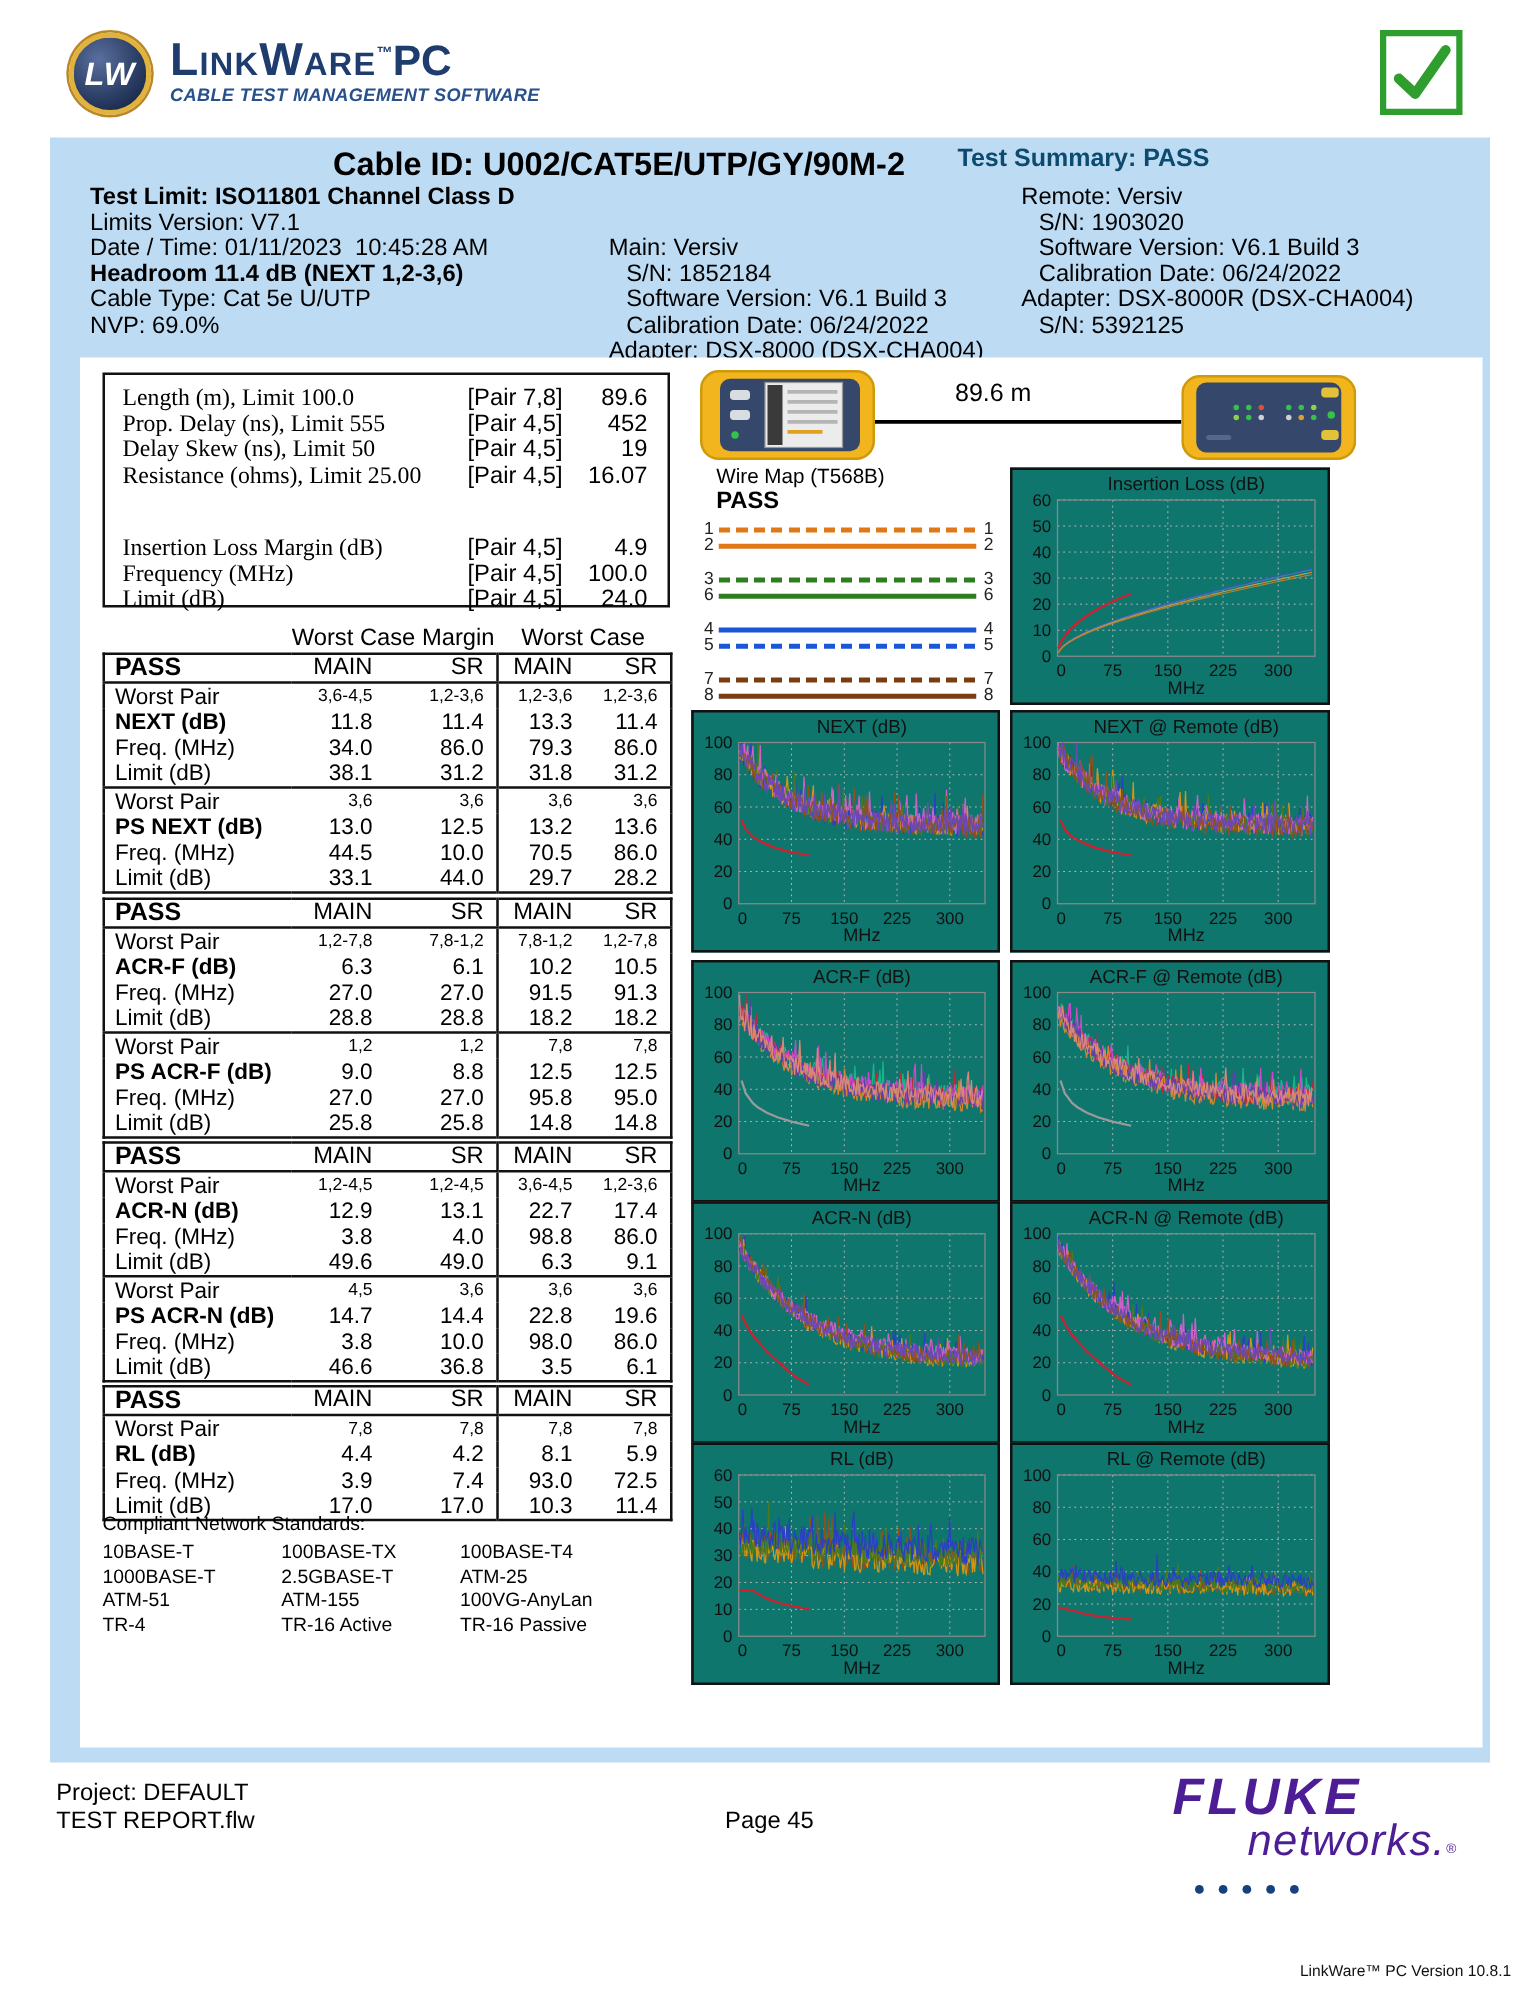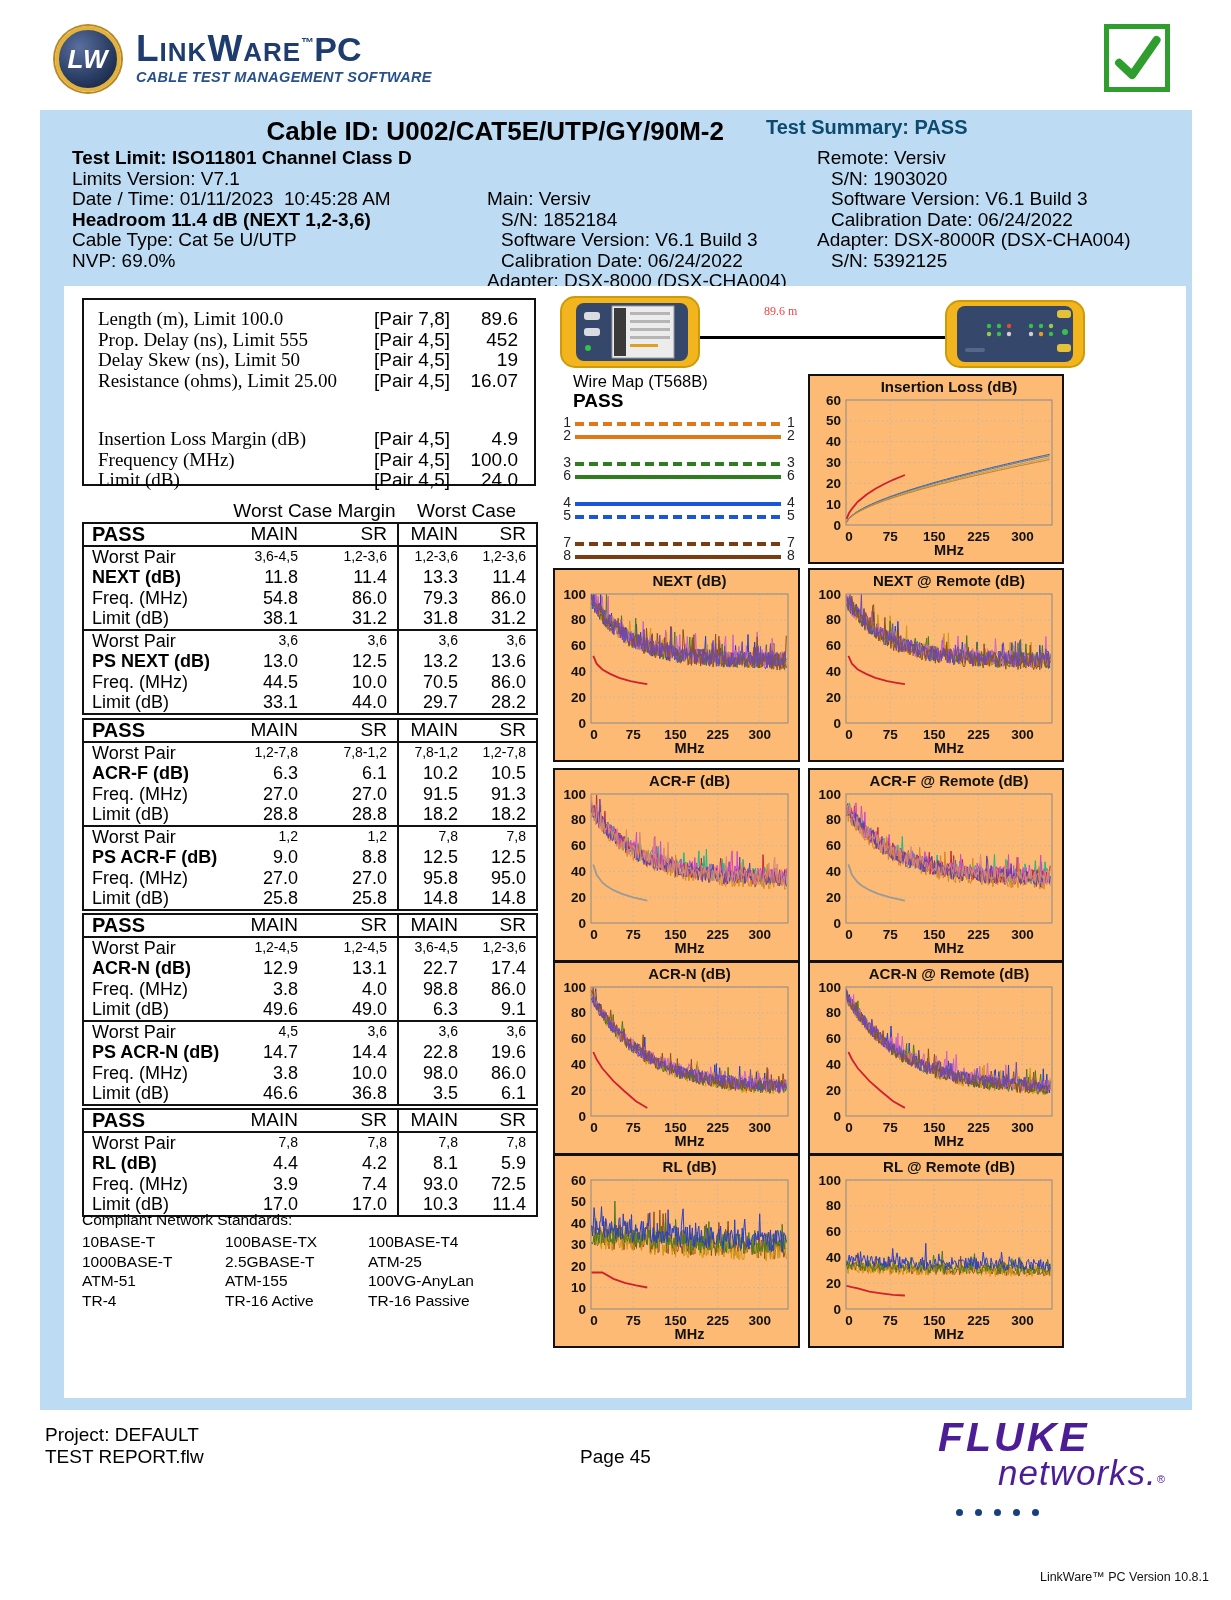--- a/index.html
+++ b/index.html
@@ -57,30 +57,30 @@
   .rt tr.sep td { border-top:2px solid #111; }
   .rt td.sm { font-size:14px; line-height:19px; }
   .rt td.metric { font-weight:bold; }
 
   #standards { position:absolute; left:0; top:914px; font-size:15.5px; line-height:19.5px; }
   #standards .title { margin-bottom:2px; }
   .std-col { position:absolute; top:22px; white-space:pre; }
 
   
   #link-line { position:absolute; background:#000; height:2.5px; }
-  #link-label { position:absolute; font-size:12px; color:#ef4444;font-family:Liberation Serif, serif; }
+  #link-label { position:absolute; font-size:20px; color:#000000; }
   .device { position:absolute; }
 
   #wiremap { position:absolute; }
   #wm-title { position:absolute; left:20px; top:2px; font-size:16.5px; }
   #wm-pass { position:absolute; left:20px; top:20px; font-size:19px; font-weight:bold; }
   .wm-num { position:absolute; font-size:14px; color:#222; }
   .wm-wire { position:absolute; height:3.5px; }
 
-  .chart { position:absolute; background:#fdba74; border:2.5px solid #111;font-weight:bold; }
+  .chart { position:absolute; background:#0f766e; border:2.5px solid #111; }
   .chart svg { display:block; }
 
   #lw-version { position:absolute; left:780px; top:1284px; width:365px; text-align:right; font-size:12.5px; color:#111; }
 
   
   #footer-left { position:absolute; left:45px; top:1424px; font-size:19px; line-height:22px; }
   #page-num { position:absolute; left:0; top:1446px; width:1231px; text-align:center; font-size:19px; }
   #fluke-logo { position:absolute; left:938px; top:1418px; width:240px; color:#4c1d95; }
   #fluke-word { font-weight:bold; font-style:italic; font-size:41px; letter-spacing:3px; line-height:38px; }
   #networks-word { font-style:italic; font-size:35px; letter-spacing:1px; margin-left:60px; line-height:34px; }
@@ -185,21 +185,21 @@
                 </tr>
                 <tr>
                   <td class="lab metric">NEXT (dB)</td>
                   <td>11.8</td>
                   <td>11.4</td>
                   <td class="vd ">13.3</td>
                   <td>11.4</td>
                 </tr>
                 <tr>
                   <td class="lab">Freq. (MHz)</td>
-                  <td>54.8</td>
+                  <td>34.0</td>
                   <td>86.0</td>
                   <td class="vd ">79.3</td>
                   <td>86.0</td>
                 </tr>
                 <tr>
                   <td class="lab">Limit (dB)</td>
                   <td>38.1</td>
                   <td>31.2</td>
                   <td class="vd ">31.8</td>
                   <td>31.2</td>

